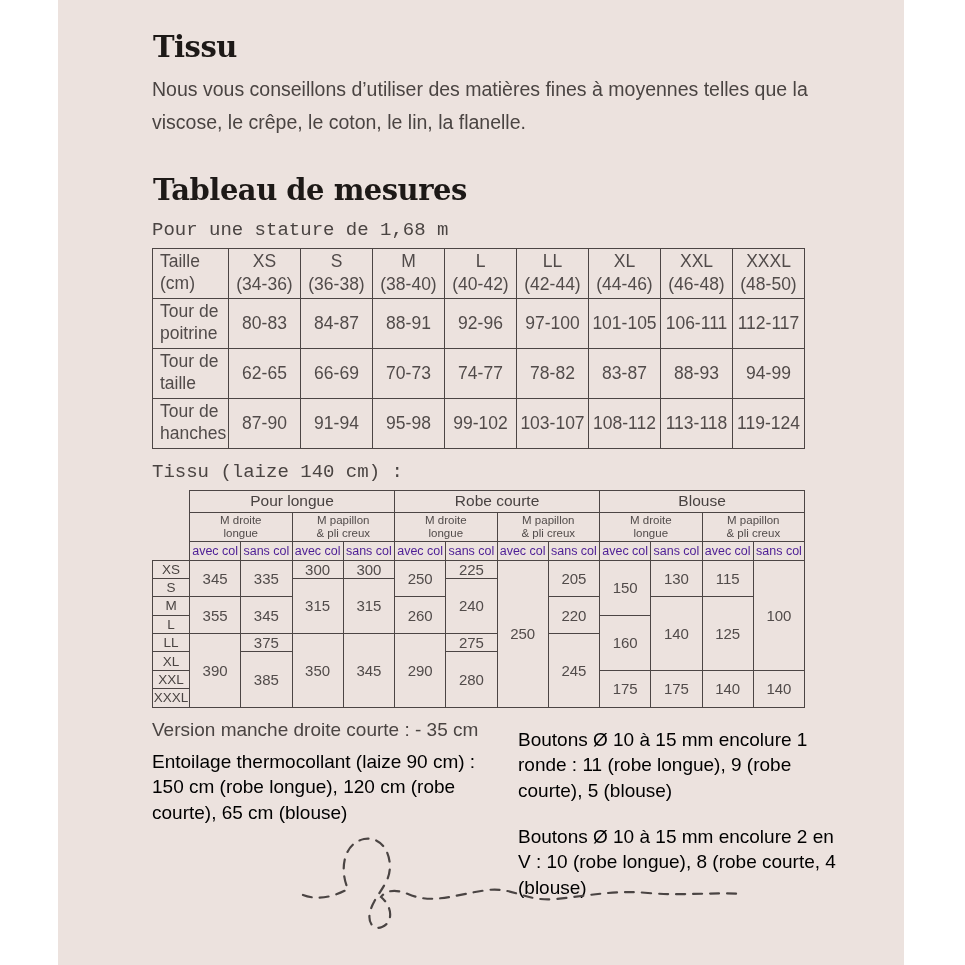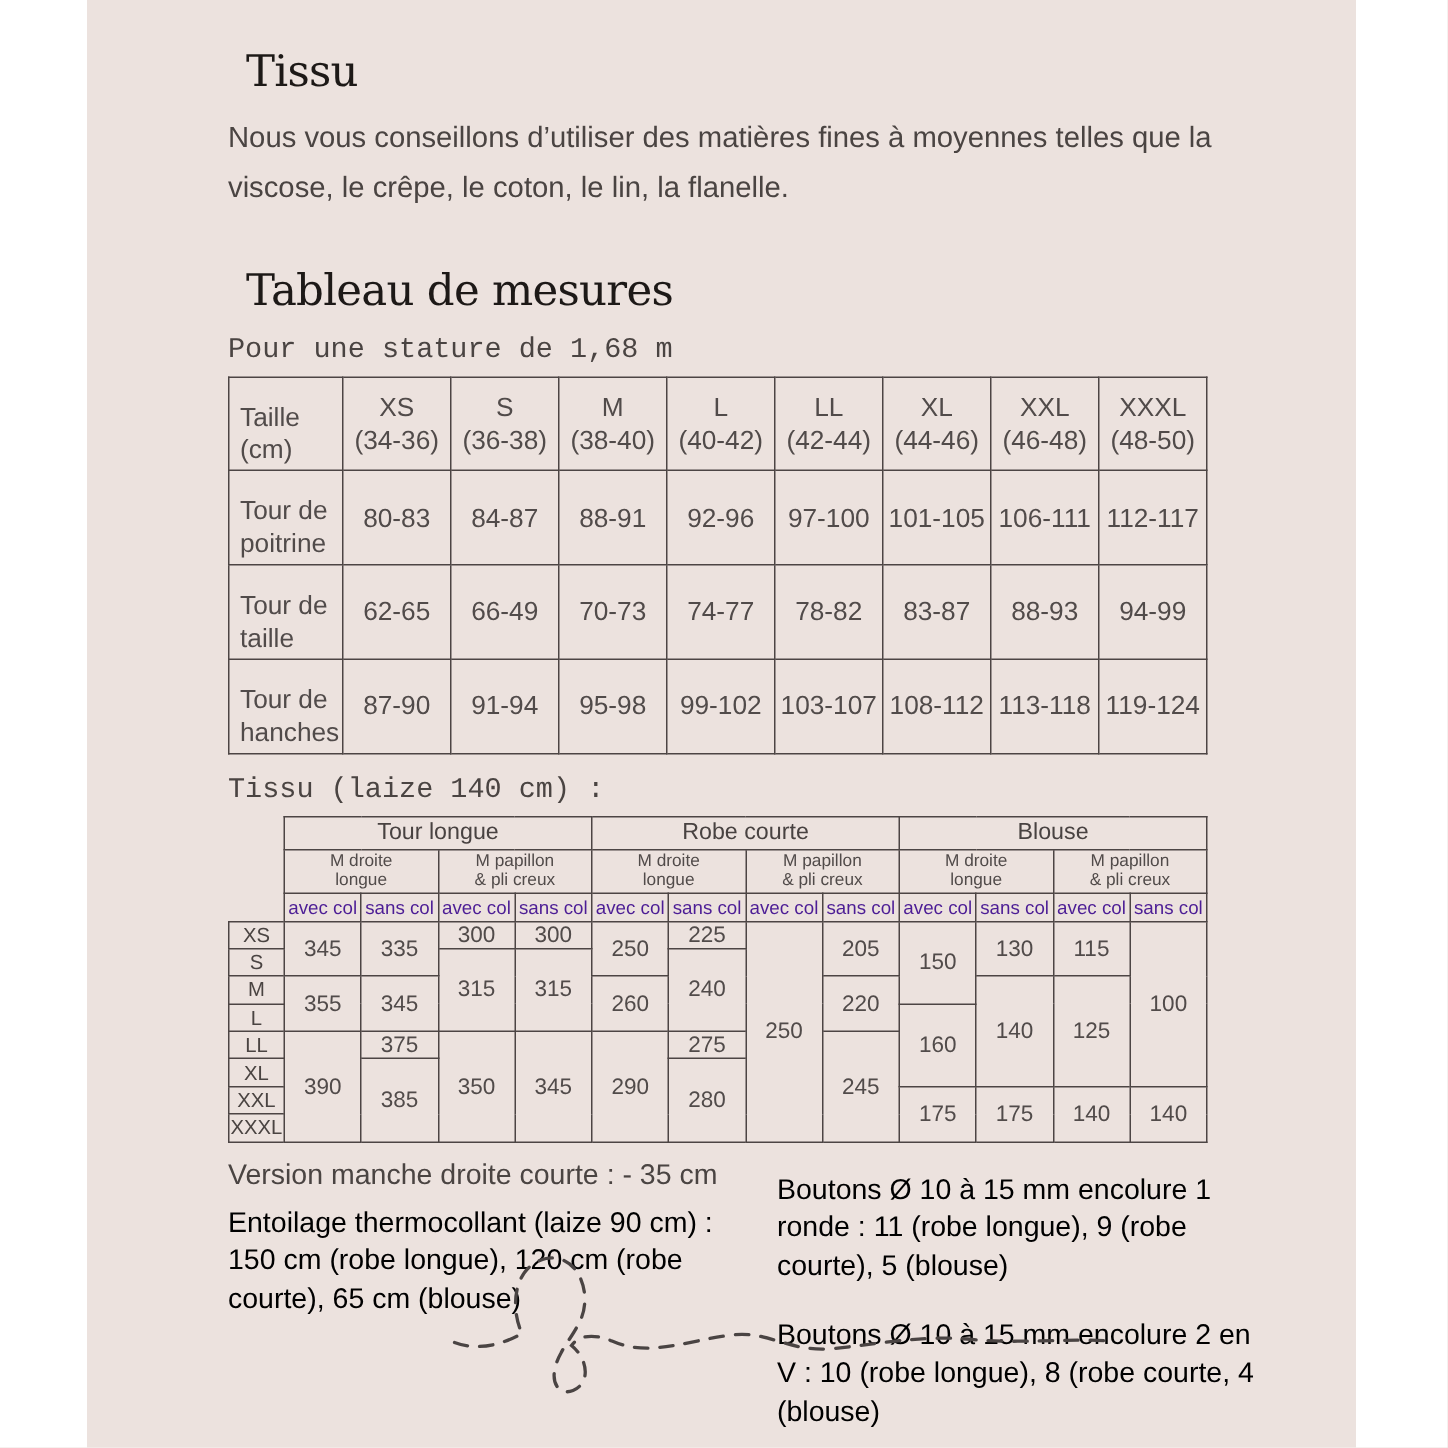--- a/index.html
+++ b/index.html
@@ -8,42 +8,42 @@
     font-family:"Liberation Sans", sans-serif;color:#4a4442;
     -webkit-font-smoothing:antialiased;
   }
   .panel{
     position:absolute;left:58px;top:0;width:846px;height:965px;
     background:#ece2de;overflow:hidden;
   }
   .content{position:absolute;left:94px;top:0;width:700px;}
 
   h1{
-    font-family:"DejaVu Serif", serif;font-weight:400;color:#1d1917;
-    font-size:29px;letter-spacing:-0.5px;margin:12px;
+    font-family:"DejaVu Serif", serif;font-weight:700;color:#1d1917;
+    font-size:29px;letter-spacing:-0.5px;margin:1px;
   }
   .h-tissu{margin-top:30px;}
   .h-mesures{margin-top:34px;}
   .h-metrages{margin-top:36px;}
 
   .intro{
     margin:9px 0 0;width:684px;font-size:19.5px;line-height:1.68;color:#4a4442;
   }
   .sub{margin:12px 0 0;font-size:19px;color:#4a4442;font-family:Liberation Mono, monospace;}
 
   
   table.mesures{
     border-collapse:collapse;table-layout:fixed;width:652px;margin-top:7px;
   }
   table.mesures th,table.mesures td{
     border:1.5px solid #4c4544;font-weight:normal;color:#514b4a;
     font-size:17.5px;text-align:center;vertical-align:middle;padding:0;
   }
   table.mesures .rowhead{
-    text-align:left;padding:16px 4px 2px 7px;line-height:1.25;
+    text-align:left;padding:2px 4px 2px 7px;line-height:1.25;
   }
   table.mesures thead tr{height:50px;}
   table.mesures tbody tr{height:50px;}
   table.mesures .szline{display:block;line-height:1.3;}
 
   
   table.metrages{
     border-collapse:collapse;table-layout:fixed;width:652px;margin-top:7px;
   }
   table.metrages th,table.metrages td{
@@ -140,21 +140,21 @@
           <td>88-91</td>
           <td>92-96</td>
           <td>97-100</td>
           <td>101-105</td>
           <td>106-111</td>
           <td>112-117</td>
         </tr>
         <tr>
           <th class="rowhead">Tour de taille</th>
           <td>62-65</td>
-          <td>66-49</td>
+          <td>66-69</td>
           <td>70-73</td>
           <td>74-77</td>
           <td>78-82</td>
           <td>83-87</td>
           <td>88-93</td>
           <td>94-99</td>
         </tr>
         <tr>
           <th class="rowhead">Tour de hanches</th>
           <td>87-90</td>
@@ -172,21 +172,21 @@
     <p class="sub">Tissu (laize 140 cm) :</p>
 
     <table class="metrages">
       <colgroup>
         <col style="width:37px">
         <col span="12" style="width:51.25px">
       </colgroup>
       <thead>
         <tr class="g-row">
           <th class="blank" rowspan="3"></th>
-          <th colspan="4">Tour longue</th>
+          <th colspan="4">Pour longue</th>
           <th colspan="4">Robe courte</th>
           <th colspan="4">Blouse</th>
         </tr>
         <tr class="sleeve-row">
           <th colspan="2">
               <span class="l2">M droite</span>
               <span class="l2">longue</span>
             </th>
           <th colspan="2">
               <span class="l2">M papillon</span>

